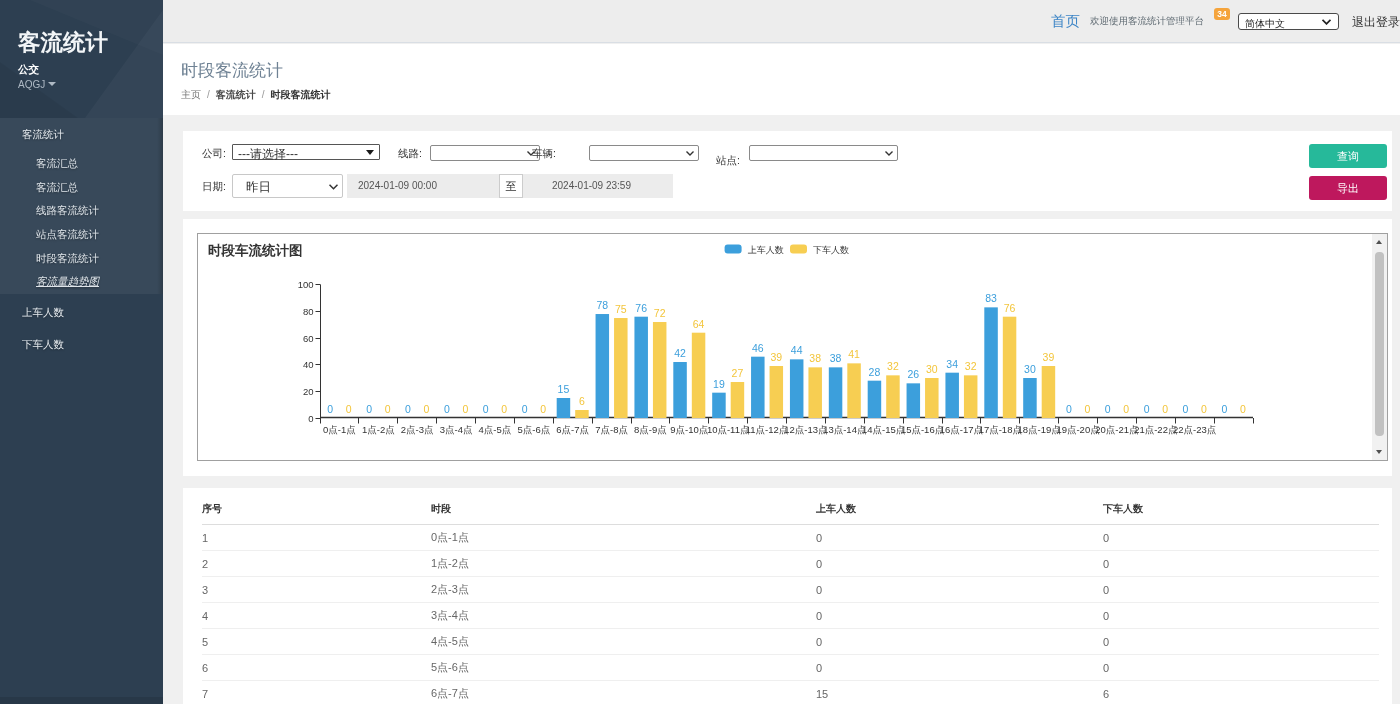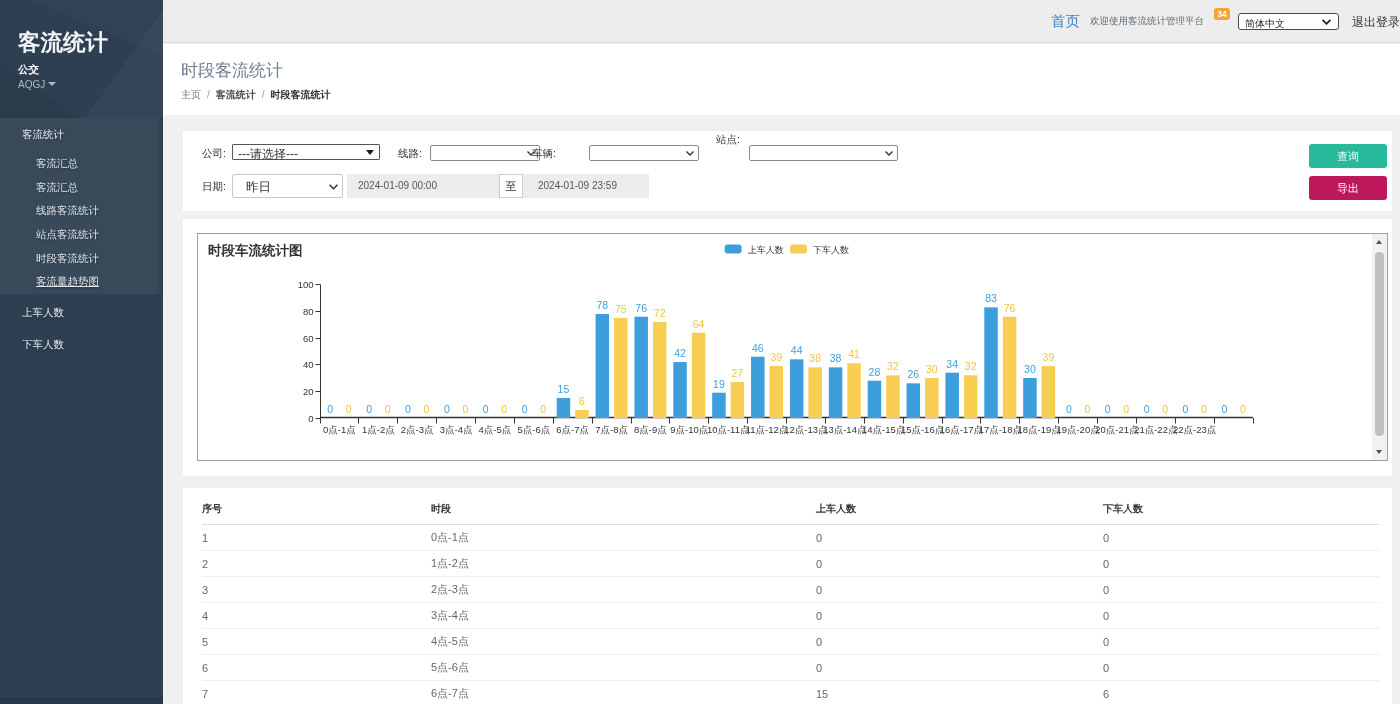--- a/index.html
+++ b/index.html
@@ -49,21 +49,21 @@
 #sel-company .txt { position:absolute; left:5px; top:1px; font-size:12px; color:#333; }
 #sel-company .tri { position:absolute; right:5px; top:5px; width:0; height:0; border-left:4.5px solid transparent; border-right:4.5px solid transparent; border-top:5px solid #1A1A1A; }
 #sel-line    { left:430px; top:145px; width:110px; height:16px; }
 #sel-car     { left:589px; top:145px; width:110px; height:16px; }
 #sel-station { left:749px; top:145px; width:149px; height:16px; }
 #sel-date    { left:232px; top:174px; width:111px; height:24px; border:1px solid #C8C8C8; border-radius:2px; }
 #sel-date .txt { position:absolute; left:13px; top:4px; font-size:12.5px; color:#333; }
 .dinput { position:absolute; top:174px; height:24px; background:#ECECEC; font-size:10px; color:#555; line-height:24px; }
 #date1 { left:347px; width:152px; padding-left:11px; }
 #zhi   { position:absolute; left:499px; top:174px; width:24px; height:24px; background:#fff; border:1px solid #CCC; font-size:11px; color:#333; text-align:center; line-height:22px; }
-#date2 { left:523px; width:126px; padding-left:15px; }
+#date2 { left:523px; width:150px; padding-left:29px; }
 .btn { position:absolute; left:1309px; width:78px; height:24px; border-radius:3px; color:#fff; font-size:11px; text-align:center; line-height:24px; }
 #btn-query  { top:144px; background:#26B99A; }
 #btn-export { top:176px; background:#be185d; }
 
 
 #chartbox { position:absolute; left:197px; top:233px; width:1191px; height:228px; border:1px solid #A0A0A0; background:#fff; }
 
 #vsb { position:absolute; left:1372px; top:234px; width:15px; height:226px; background:#F1F1F1; }
 #vsb .thumb { position:absolute; left:3px; top:18px; width:9px; height:184px; background:#C1C1C1; border-radius:4px; }
 #vsb .up { position:absolute; left:4px; top:6px; width:0; height:0; border-left:3.5px solid transparent; border-right:3.5px solid transparent; border-bottom:4px solid #505050; }
@@ -88,21 +88,21 @@
   <div id="sb-aqgj">AQGJ<span class="caret"></span></div>
   <div id="sb-activeblock"></div>
   <div id="sb-edge"></div>
   <div style="position:absolute;left:0;top:697px;width:163px;height:7px;background:rgba(0,0,0,0.1);"></div>
   <div class="sb-item" style="top:128px;">客流统计</div>
   <div class="sb-sub" style="top:157px;">客流汇总</div>
   <div class="sb-sub" style="top:181px;">客流汇总</div>
   <div class="sb-sub" style="top:204px;">线路客流统计</div>
   <div class="sb-sub" style="top:228px;">站点客流统计</div>
   <div class="sb-sub" style="top:252px;">时段客流统计</div>
-  <div class="sb-sub" style="top:275px; text-decoration:underline;">客流量趋势图</div>
+  <div class="sb-sub" style="top:275px; text-decoration:underline;font-style:italic;">客流量趋势图</div>
   <div class="sb-item" style="top:306px;">上车人数</div>
   <div class="sb-item" style="top:338px;">下车人数</div>
 </div>
 
 <div id="topbar"></div>
 <div id="tb-home">首页</div>
 <div id="tb-welcome">欢迎使用客流统计管理平台</div>
 <div id="tb-badge">34</div>
 <div id="tb-lang">
     <span>简体中文</span>
@@ -127,21 +127,21 @@
     <svg class="chev" width="8" height="5">
       <path d="M0.5 0.5 L4 4 L7.5 0.5" stroke="#333" stroke-width="1.4" fill="none"></path>
     </svg>
   </div>
 <div class="flabel" style="left:532px; top:147px;">车辆:</div>
 <div class="sel" id="sel-car">
     <svg class="chev" width="8" height="5">
       <path d="M0.5 0.5 L4 4 L7.5 0.5" stroke="#333" stroke-width="1.4" fill="none"></path>
     </svg>
   </div>
-<div class="flabel" style="left:716px; top:133px;text-align:center;">站点:</div>
+<div class="flabel" style="left:716px; top:154px;text-align:center;">站点:</div>
 <div class="sel" id="sel-station">
     <svg class="chev" width="8" height="5">
       <path d="M0.5 0.5 L4 4 L7.5 0.5" stroke="#333" stroke-width="1.4" fill="none"></path>
     </svg>
   </div>
 <div class="flabel" style="left:202px; top:180px;">日期:</div>
 <div class="sel" id="sel-date">
     <span class="txt">昨日</span>
     <svg class="chev" width="9" height="6">
       <path d="M0.5 0.8 L4.5 4.8 L8.5 0.8" stroke="#333" stroke-width="1.5" fill="none"></path>

